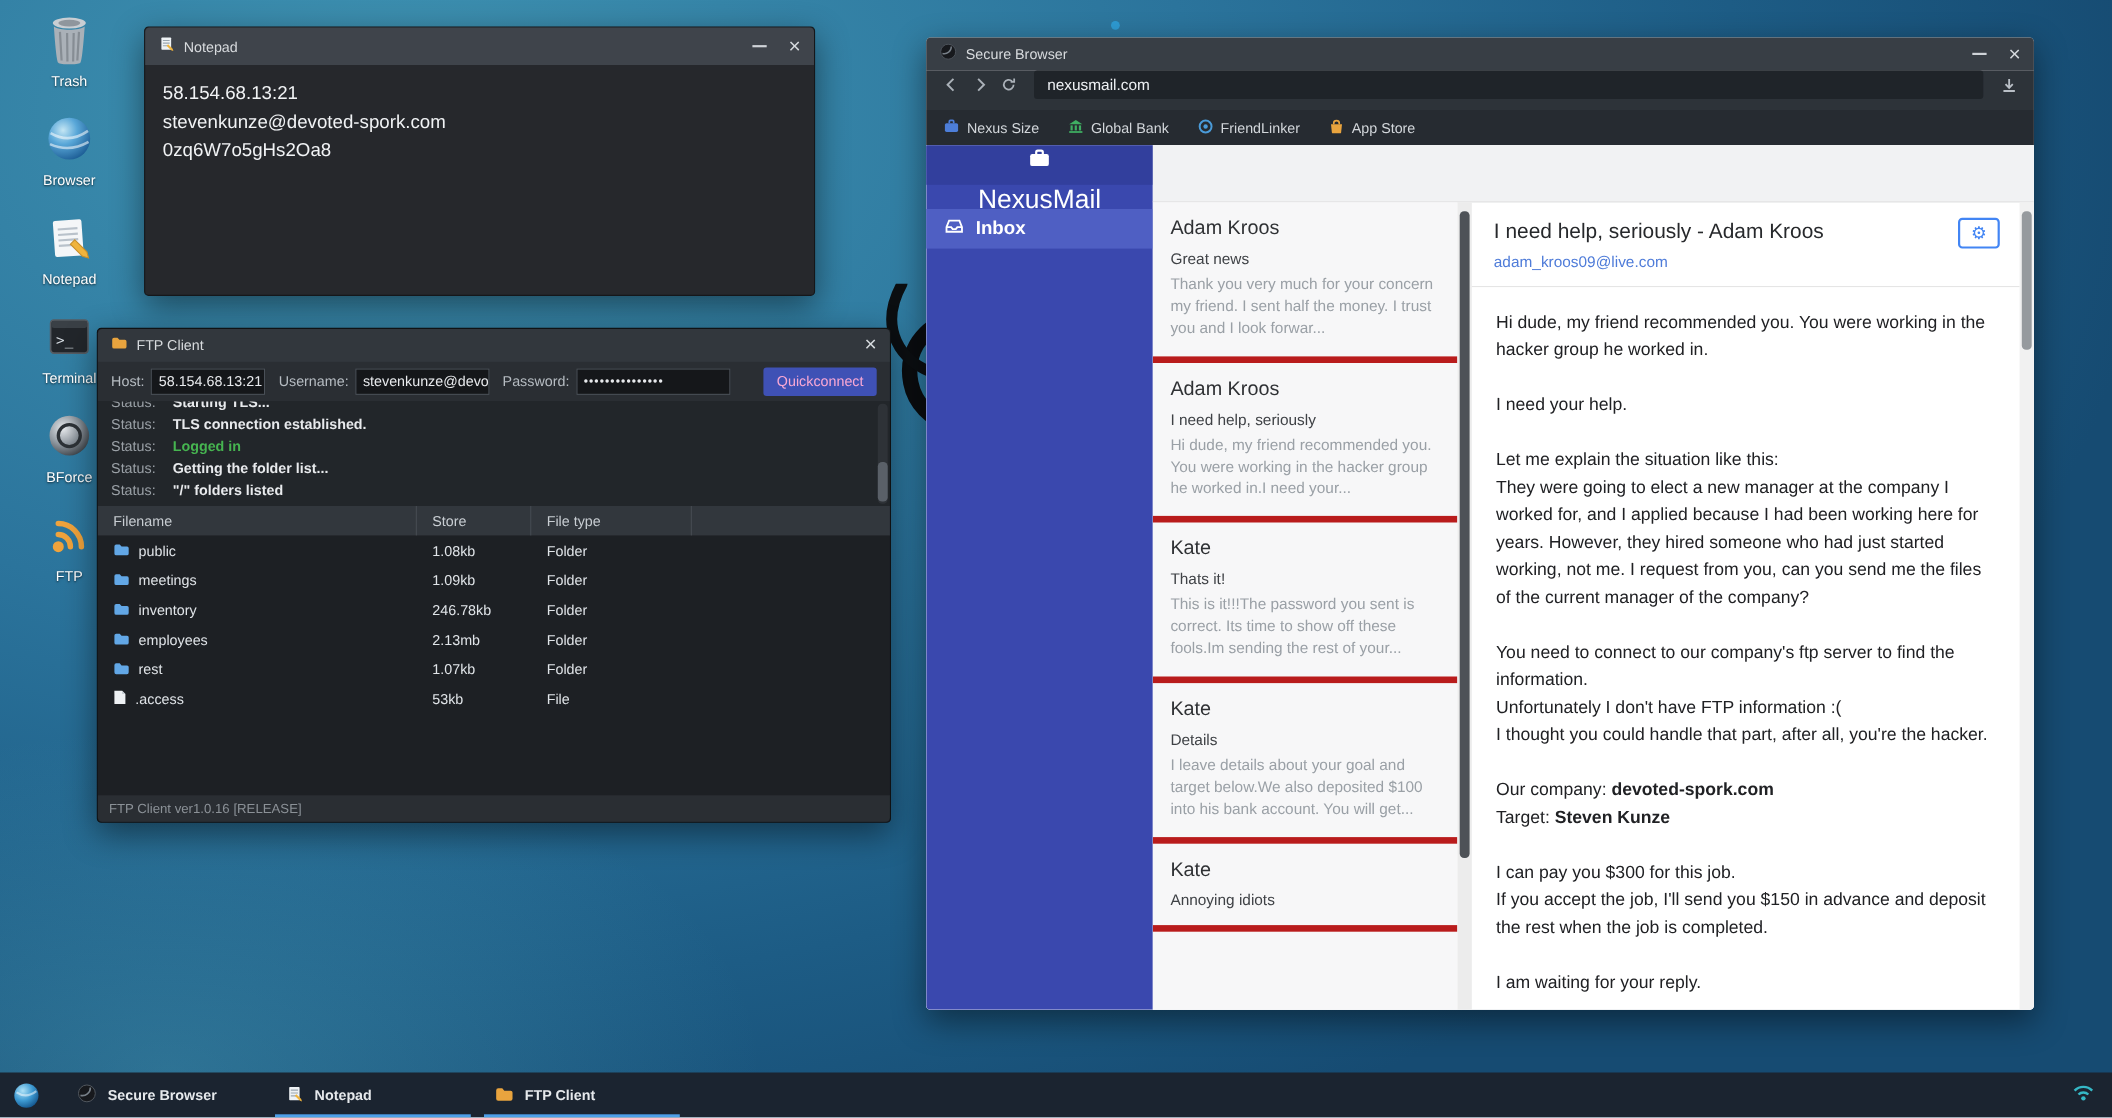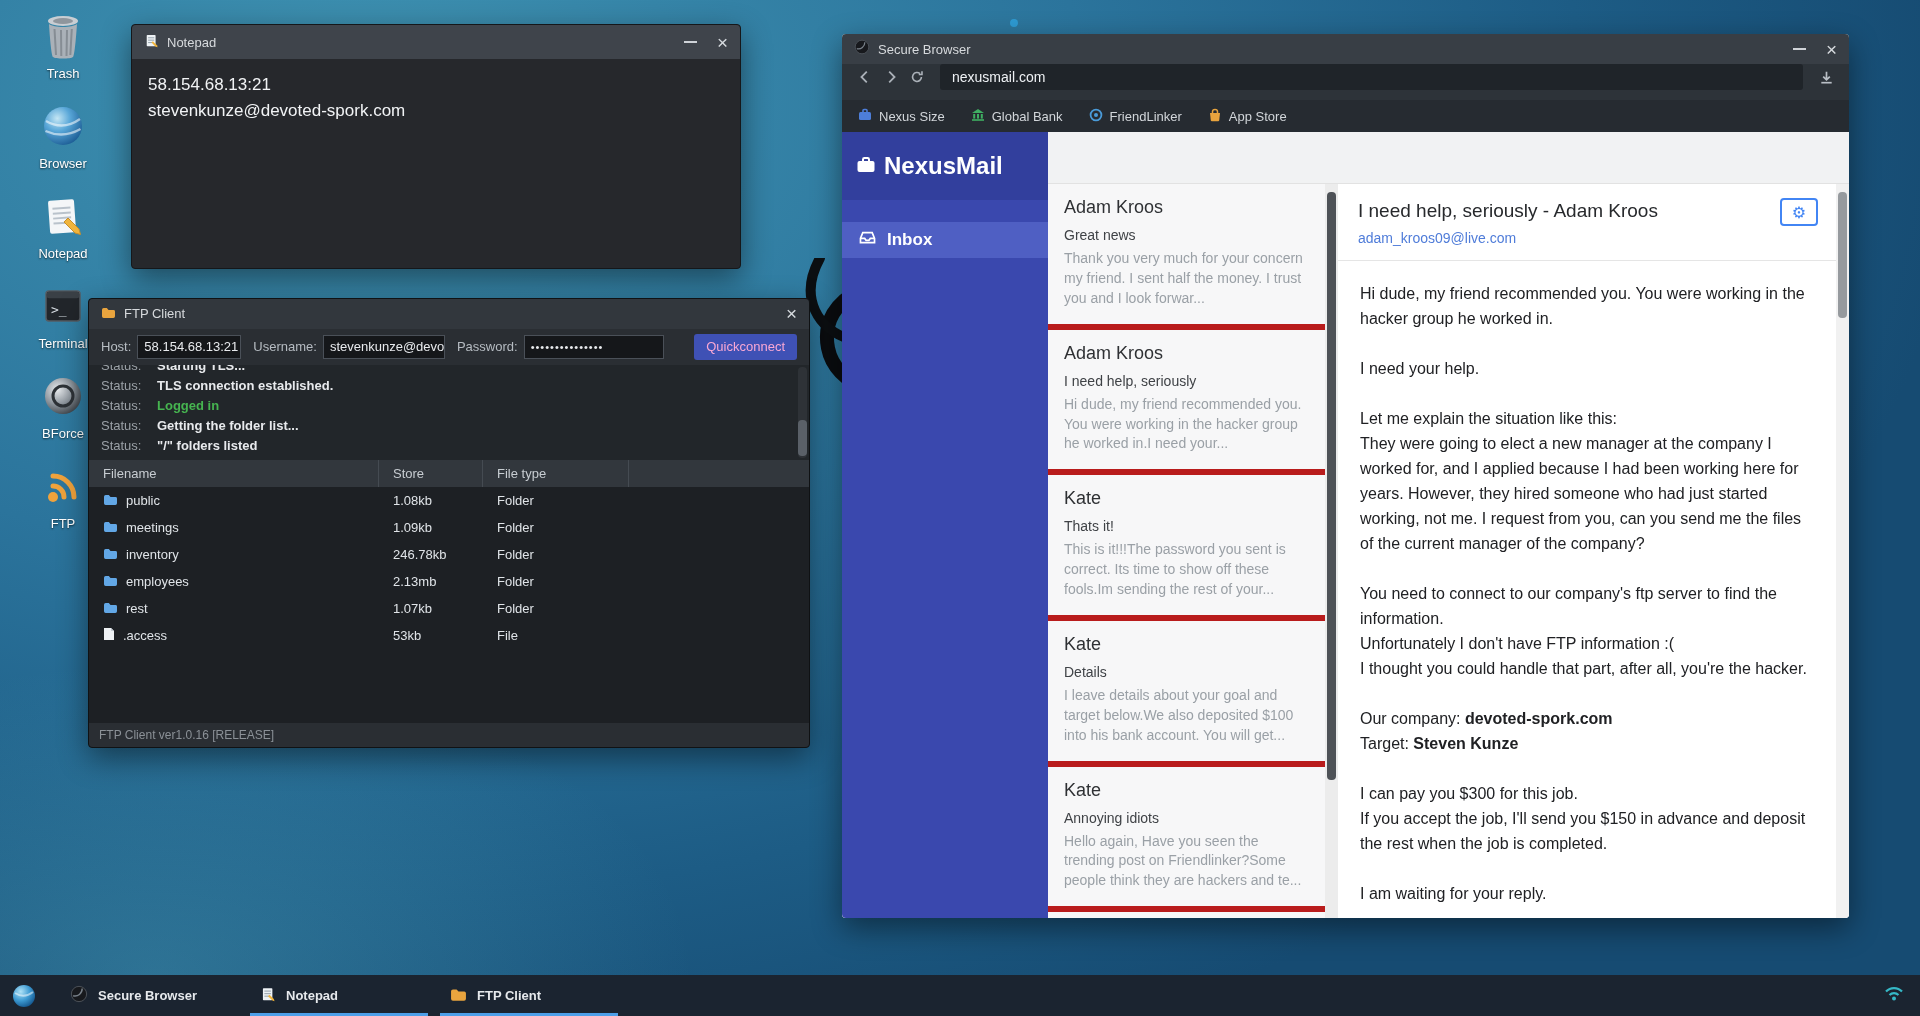--- a/index.html
+++ b/index.html
@@ -77,22 +77,22 @@
   .nav-bar { height:36px; background:#2d3339; display:flex; align-items:flex-start; padding:0 10px; }
   .nav-btn { width:26px; height:26px; display:flex; align-items:center; justify-content:center; cursor:pointer; }
   .url-field { flex:1; height:26px; background:#1f2429; border-radius:3px; margin:0 10px; display:flex;
     align-items:center; padding:0 12px; color:#eef1f4; font-size:14px; cursor:text; }
   .bookmarks-bar { height:32px; background:#262b31; display:flex; align-items:center; gap:26px; padding:0 16px;
     font-size:13px; color:#d2d6da; }
   .bm { display:flex; align-items:center; gap:7px; cursor:pointer; }
 
   .browser-content { flex:1; display:flex; background:#fff; border-radius:0 0 4px 4px; overflow:hidden; }
   .mail-sidebar { width:206px; background:#3a48ae; display:flex; flex-direction:column; flex:none; }
-  .mail-brand { height:68px; background:#323f9d; display:flex; align-items:center; padding:0 14px; gap:8px;
-    color:#fff; font-size:24px; font-weight:700; }
+  .mail-brand { height:36px; background:#323f9d; display:flex; align-items:center; padding:0 14px; gap:8px;
+    color:#fff; font-size:24px; font-weight:400;flex-direction:column; }
   .mail-inbox { margin-top:22px; height:36px; background:#4f5fc3; display:flex; align-items:center; padding:0 16px;
     gap:10px; color:#fff; font-size:17px; font-weight:700; cursor:pointer; }
   .mail-right { flex:1; display:flex; flex-direction:column; min-width:0; }
   .mail-strip { height:52px; background:#f1f2f3; border-bottom:1px solid #e2e2e2; flex:none; }
   .mail-body { flex:1; display:flex; min-height:0; }
   .mail-list { width:277px; flex:none; background:#f7f7f8; overflow:hidden; }
   .mail-item { padding:13px 16px 15px; border-bottom:6px solid #b91c1c; cursor:pointer; }
   .sender { font-size:18px; color:#2f3134; font-weight:500; }
   .subject { font-size:14px; color:#3f4246; margin-top:9px; }
   .preview { font-size:14px; color:#9aa0a6; margin-top:6px; line-height:1.42; }
@@ -228,20 +228,21 @@
       </span>
       <span class="title-text">Notepad</span>
       <span class="tb-controls">
         <span class="tb-min"></span>
         <span class="tb-close">×</span>
       </span>
     </header>
     <div class="notepad-body">
       <div>58.154.68.13:21</div>
       <div>stevenkunze@devoted-spork.com</div>
+      <div>0zq6W7o5gHs2Oa8</div>
     </div>
   </section>
 
   <section class="window win-ftp">
     <header class="titlebar">
       <span>
         <svg width="15" height="13" viewBox="0 0 16 14">
             <path d="M1 4 Q1 2.2 2.8 2.2 H6.2 L8 4.2 H13.4 Q15 4.2 15 5.8 V11 Q15 12.8 13.2 12.8 H2.8 Q1 12.8 1 11 Z" fill="#e9a43e"></path>
           </svg>
       </span>
@@ -483,21 +484,20 @@
               <div class="preview">This is it!!!The password you sent is correct. Its time to show off these fools.Im sending the rest of your...</div>
             </div>
             <div class="mail-item">
               <div class="sender">Kate</div>
               <div class="subject">Details</div>
               <div class="preview">I leave details about your goal and target below.We also deposited $100 into his bank account. You will get...</div>
             </div>
             <div class="mail-item">
               <div class="sender">Kate</div>
               <div class="subject">Annoying idiots</div>
-              <div class="preview">Hello again, Have you seen the trending post on Friendlinker?Some people think they are hackers and te...</div>
             </div>
           </div>
 
           <div class="list-scroll">
             <div class="list-thumb"></div>
           </div>
 
           <div class="msg-pane">
             <div class="msg-head">
               <div class="msg-title">I need help, seriously - Adam Kroos</div>

